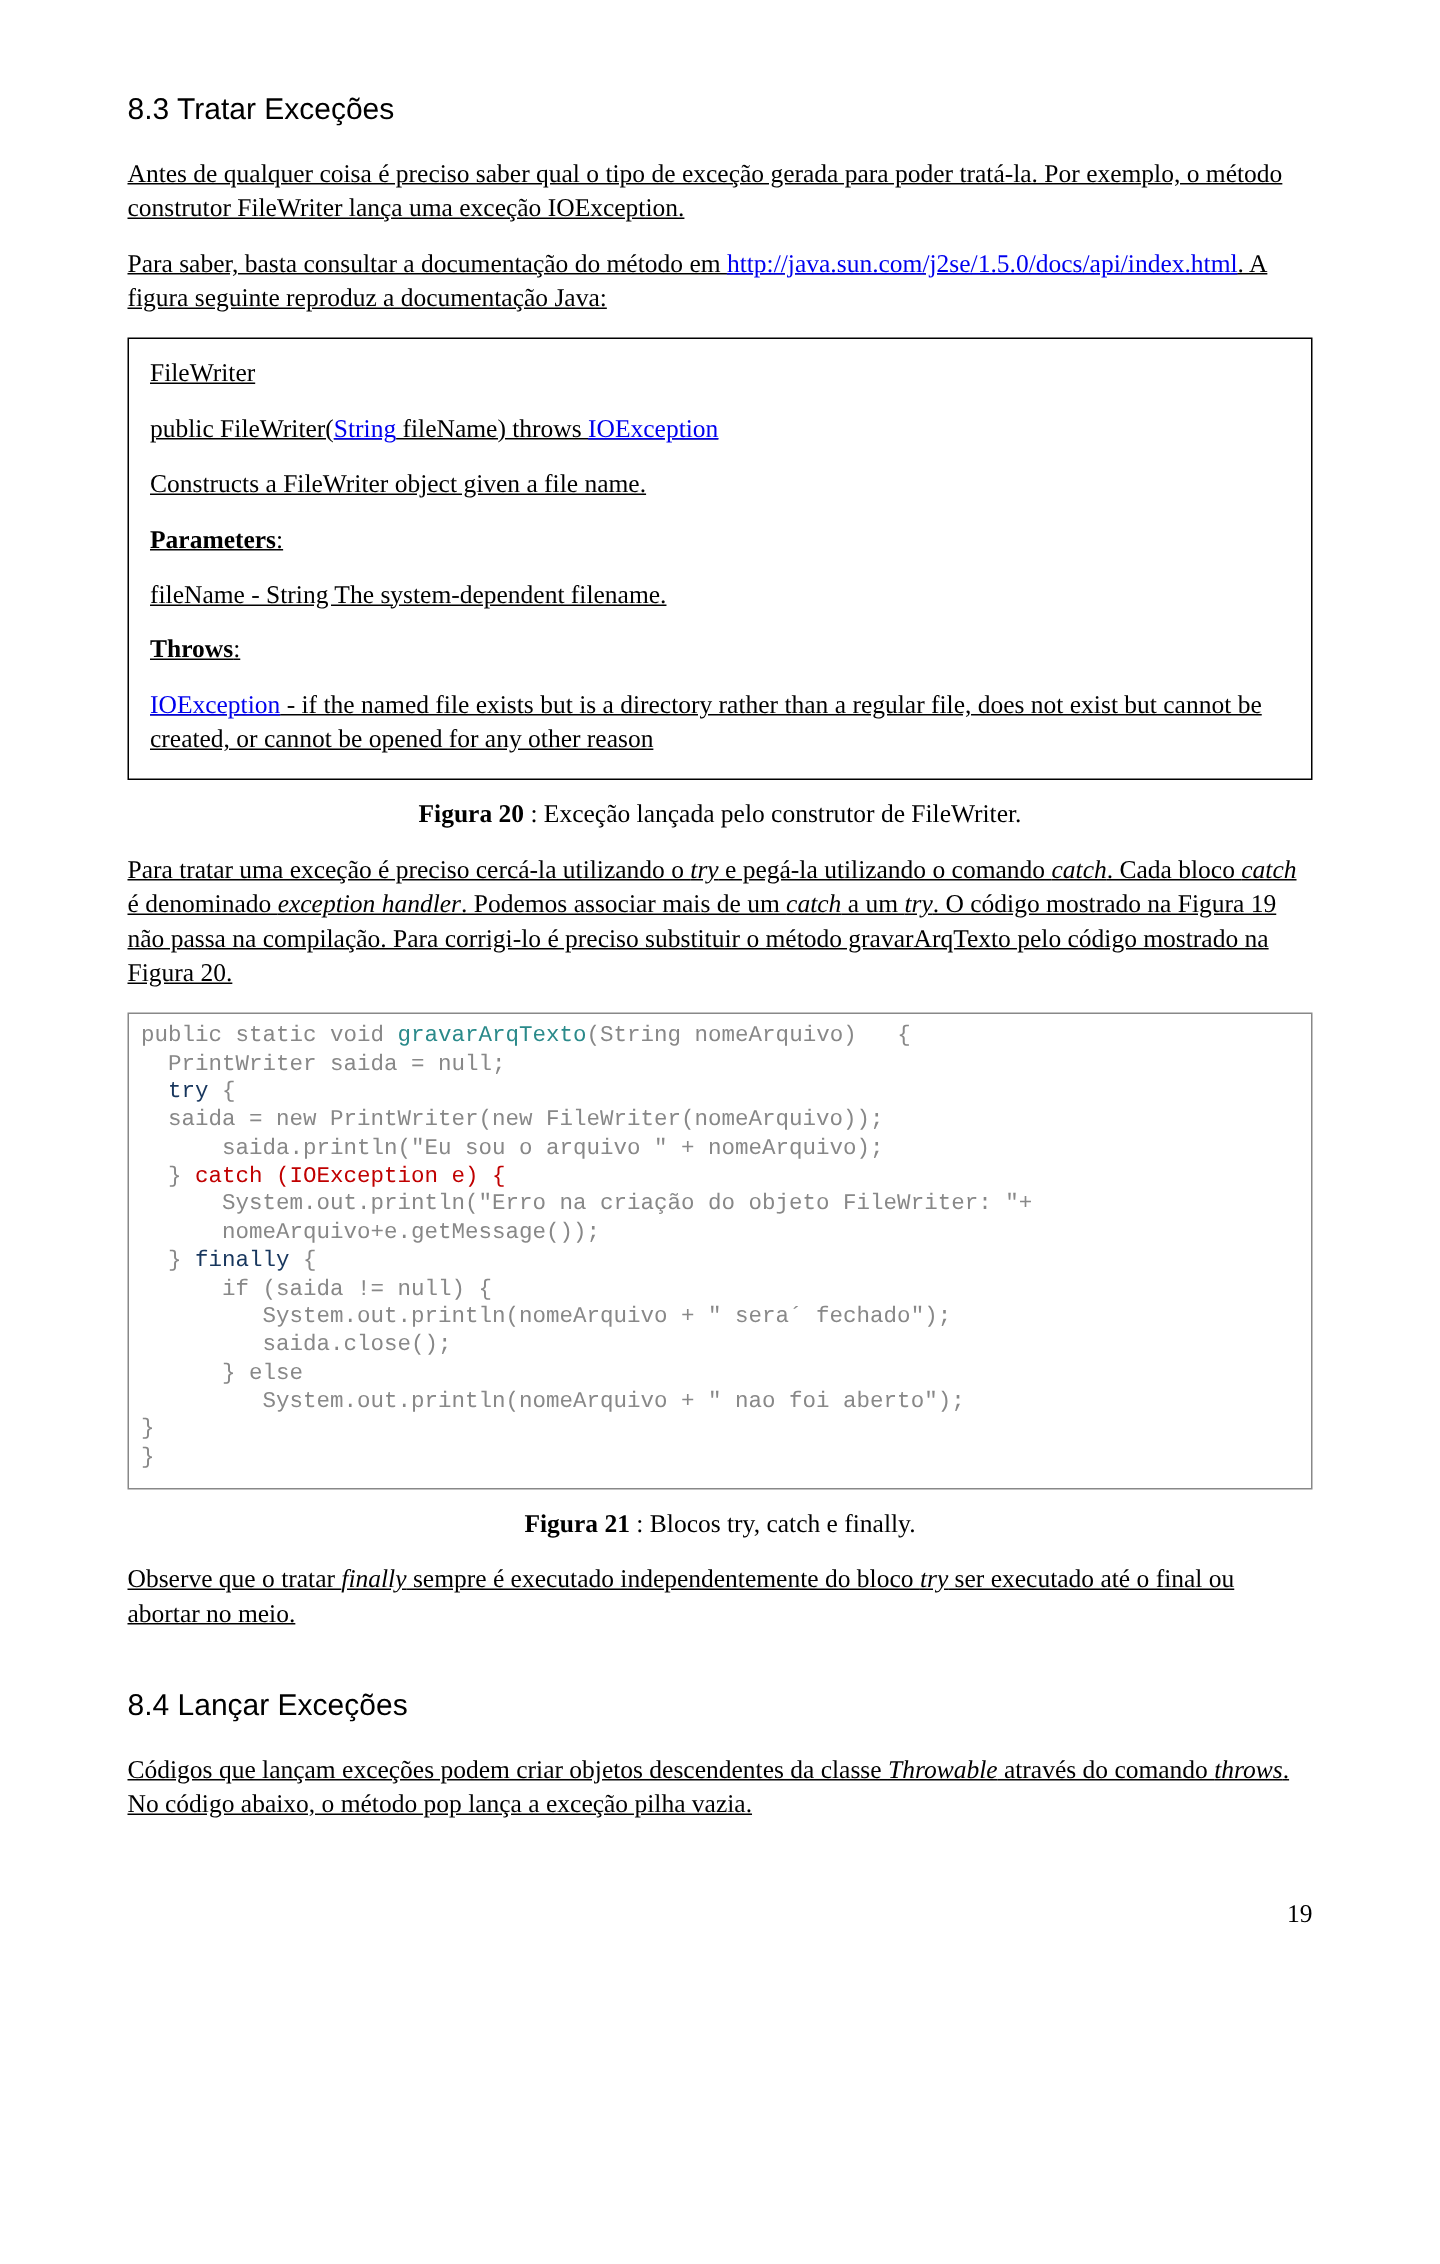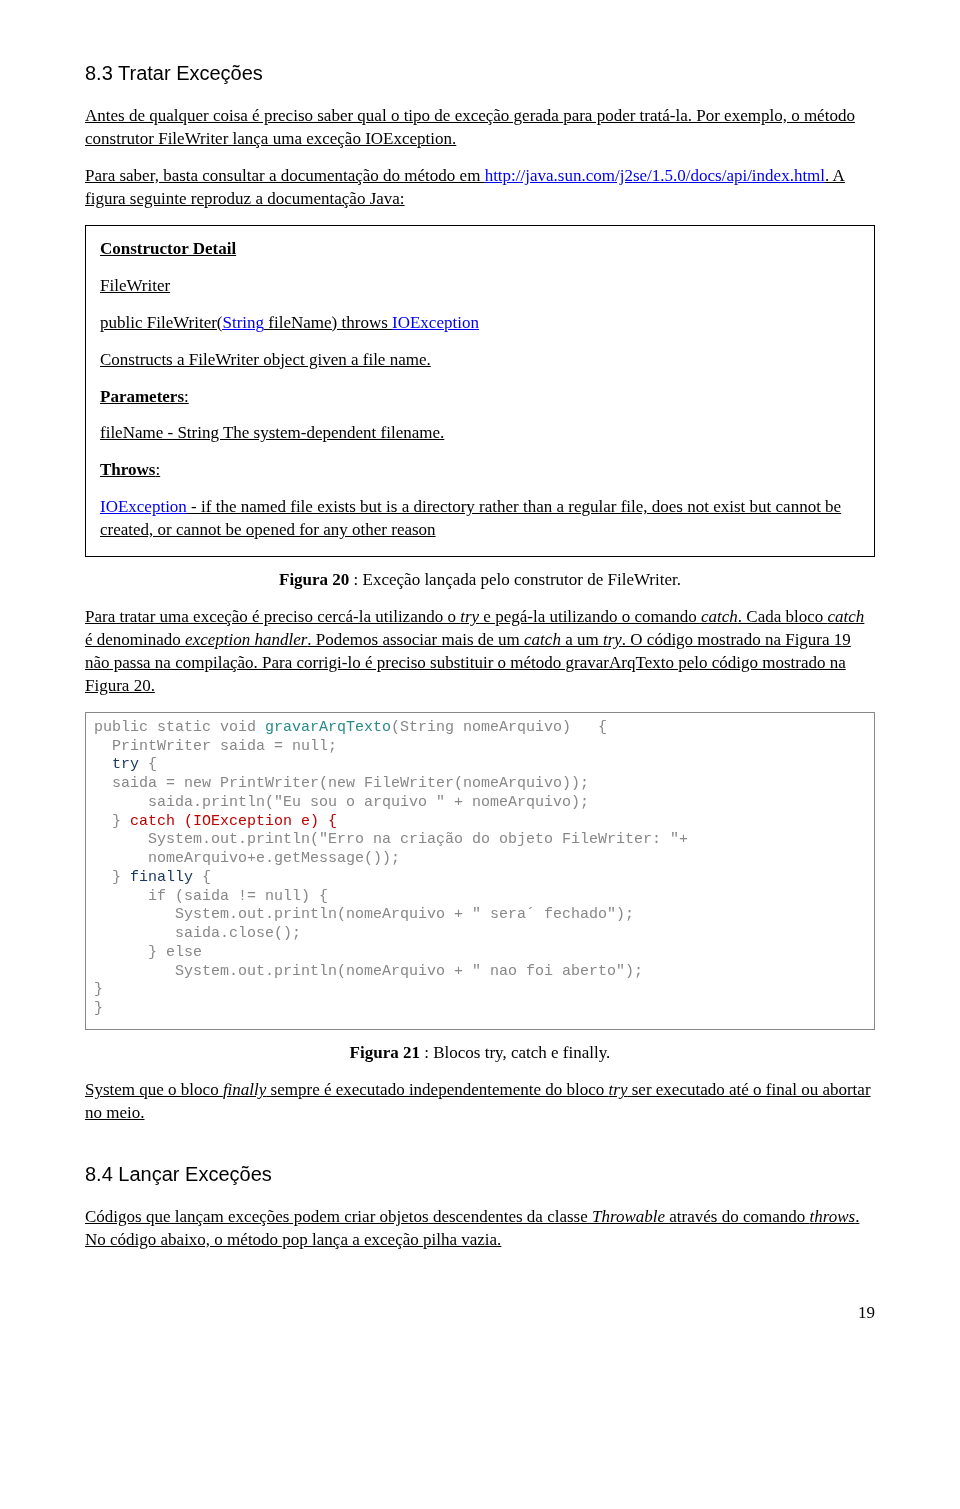--- a/index.html
+++ b/index.html
@@ -55,21 +55,20 @@
 
 <div class="h2">8.3 Tratar Exceções</div>
 
 <div class="p">Antes de qualquer coisa é preciso saber qual o tipo de exceção gerada para poder tratá-la. Por exemplo, o método construtor FileWriter lança uma exceção IOException.</div>
 
 <div class="p">
   <span>Para saber, basta consultar a documentação do método em </span><a class="link">http://java.sun.com/j2se/1.5.0/docs/api/index.html</a><span>. A figura seguinte reproduz a documentação Java:</span>
 </div>
 
 <div class="doc-box">
-  <div class="p bold">Constructor Detail</div>
   <div class="p">FileWriter</div>
   <div class="p">
     <span>public FileWriter(</span><a class="link">String</a><span> fileName) throws </span><a class="link">IOException</a>
   </div>
   <div class="p">Constructs a FileWriter object given a file name.</div>
   <div class="p">
     <span class="bold">Parameters</span><span>:</span>
   </div>
   <div class="p">fileName - String The system-dependent filename.</div>
   <div class="p">
@@ -103,21 +102,21 @@
 <span>      } else</span>
 <span>         System.out.println(nomeArquivo + " nao foi aberto");</span>
 <span>}</span>
 <span>}</span></div>
 
 <div class="figcap">
   <span class="bold">Figura 21</span><span> : Blocos try, catch e finally.</span>
 </div>
 
 <div class="p">
-  <span>System que o bloco </span><span class="italic">finally</span><span> sempre é executado independentemente do bloco </span><span class="italic">try</span><span> ser executado até o final ou abortar no meio.</span>
+  <span>Observe que o tratar </span><span class="italic">finally</span><span> sempre é executado independentemente do bloco </span><span class="italic">try</span><span> ser executado até o final ou abortar no meio.</span>
 </div>
 
 <div style="height:22px"></div>
 
 <div class="h2">8.4 Lançar Exceções</div>
 
 <div class="p">
   <span>Códigos que lançam exceções podem criar objetos descendentes da classe </span><span class="italic">Throwable</span><span> através do comando </span><span class="italic">throws</span><span>. No código abaixo, o método pop lança a exceção pilha vazia.</span>
 </div>
 

